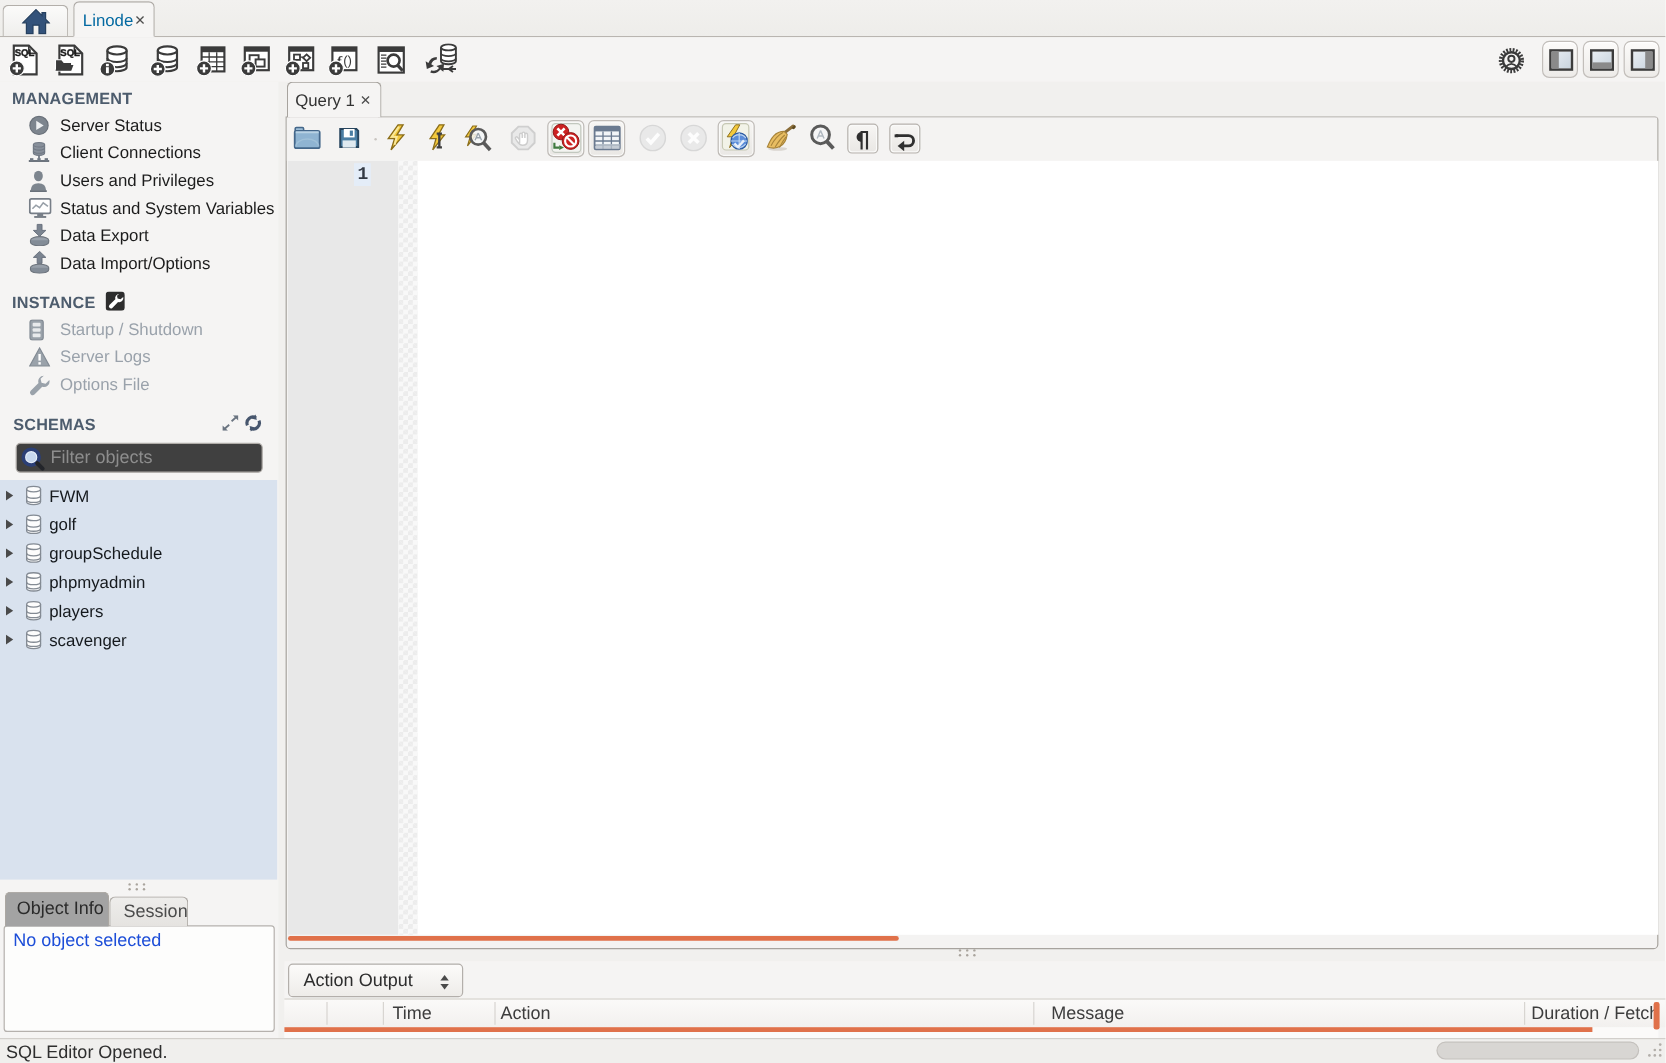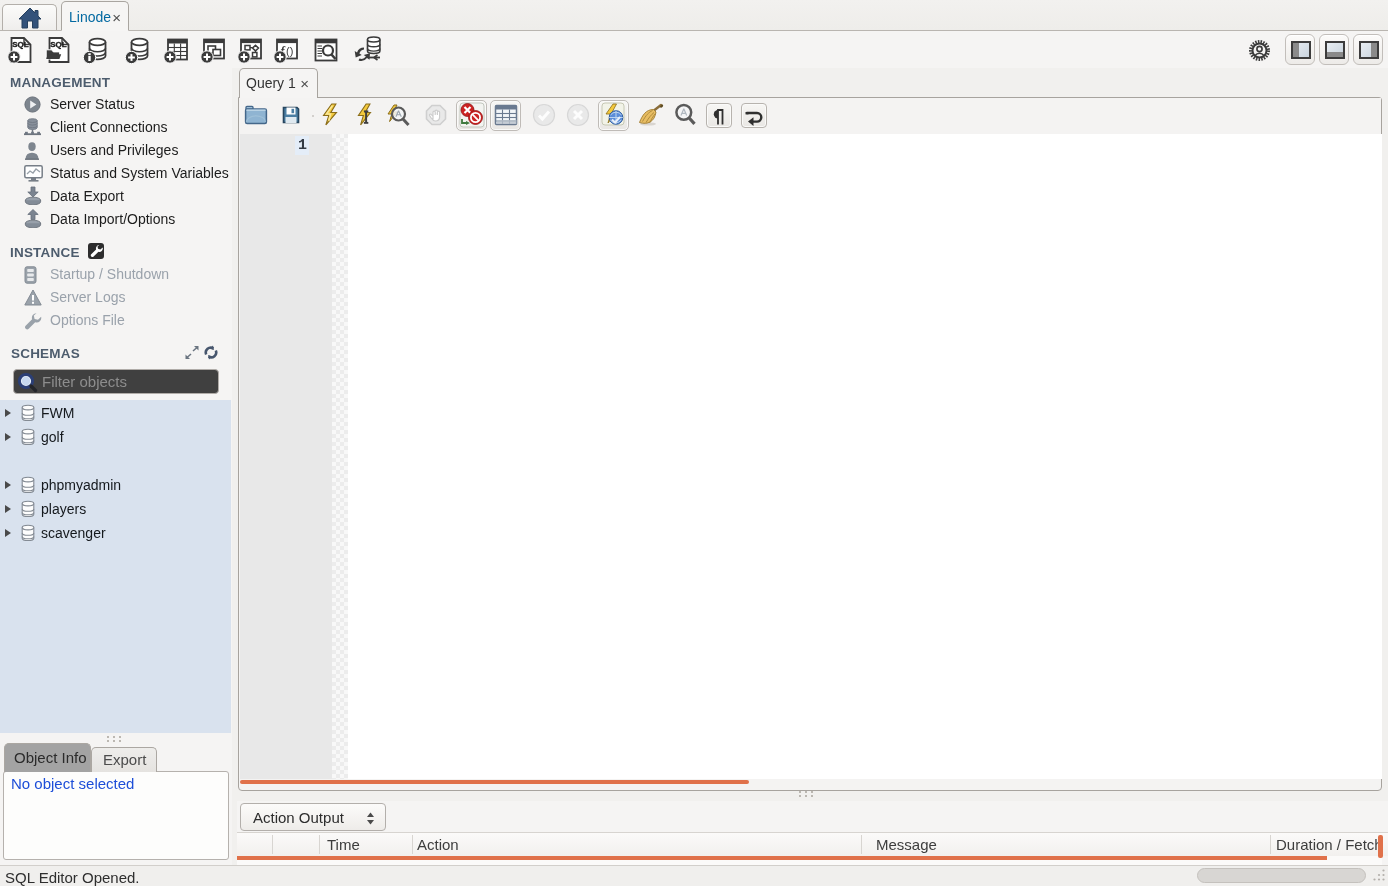--- a/index.html
+++ b/index.html
@@ -369,20 +369,31 @@
         <div class="tri"></div>
         <svg style="position:absolute;left:20px;top:3px" width="16" height="18" viewBox="0 0 16 18">
 <g fill="#fdfdfd" stroke="#848b94" stroke-width="1.1">
 <path d="M2.2 3.6 v10.6 a5.8 2.3 0 0 0 11.6 0 V3.6"></path>
 <ellipse cx="8" cy="3.6" rx="5.8" ry="2.3"></ellipse>
 </g>
 <path d="M2.2 8.9 a5.8 2.3 0 0 0 11.6 0 M2.2 12.4 a5.8 2.3 0 0 0 11.6 0" fill="none" stroke="#848b94" stroke-width="1.1"></path>
         </svg>
         <span class="nm">golf</span>
       </div>
+<div class="schrow" style="top:49px">
+        <div class="tri"></div>
+        <svg style="position:absolute;left:20px;top:3px" width="16" height="18" viewBox="0 0 16 18">
+<g fill="#fdfdfd" stroke="#848b94" stroke-width="1.1">
+<path d="M2.2 3.6 v10.6 a5.8 2.3 0 0 0 11.6 0 V3.6"></path>
+<ellipse cx="8" cy="3.6" rx="5.8" ry="2.3"></ellipse>
+</g>
+<path d="M2.2 8.9 a5.8 2.3 0 0 0 11.6 0 M2.2 12.4 a5.8 2.3 0 0 0 11.6 0" fill="none" stroke="#848b94" stroke-width="1.1"></path>
+        </svg>
+        <span class="nm">groupSchedule</span>
+      </div>
 <div class="schrow" style="top:73px">
         <div class="tri"></div>
         <svg style="position:absolute;left:20px;top:3px" width="16" height="18" viewBox="0 0 16 18">
 <g fill="#fdfdfd" stroke="#848b94" stroke-width="1.1">
 <path d="M2.2 3.6 v10.6 a5.8 2.3 0 0 0 11.6 0 V3.6"></path>
 <ellipse cx="8" cy="3.6" rx="5.8" ry="2.3"></ellipse>
 </g>
 <path d="M2.2 8.9 a5.8 2.3 0 0 0 11.6 0 M2.2 12.4 a5.8 2.3 0 0 0 11.6 0" fill="none" stroke="#848b94" stroke-width="1.1"></path>
         </svg>
         <span class="nm">phpmyadmin</span>
@@ -417,21 +428,21 @@
       <i style="left:12px;top:0"></i>
       <i style="left:0;top:4px"></i>
       <i style="left:6px;top:4px"></i>
       <i style="left:12px;top:4px"></i>
     </div>
 
   <div id="oitab" class="abs">
       <span>Object Info</span>
     </div>
   <div id="sesstab" class="abs">
-      <span>Export</span>
+      <span>Session</span>
     </div>
   <div id="oipanel" class="abs">
       <div class="txt">No object selected</div>
     </div>
 
   <div id="querytab" class="abs">
       <span class="lbl">Query 1</span>
       <span class="closex">×</span>
     </div>
   <div id="editorframe" class="abs">

